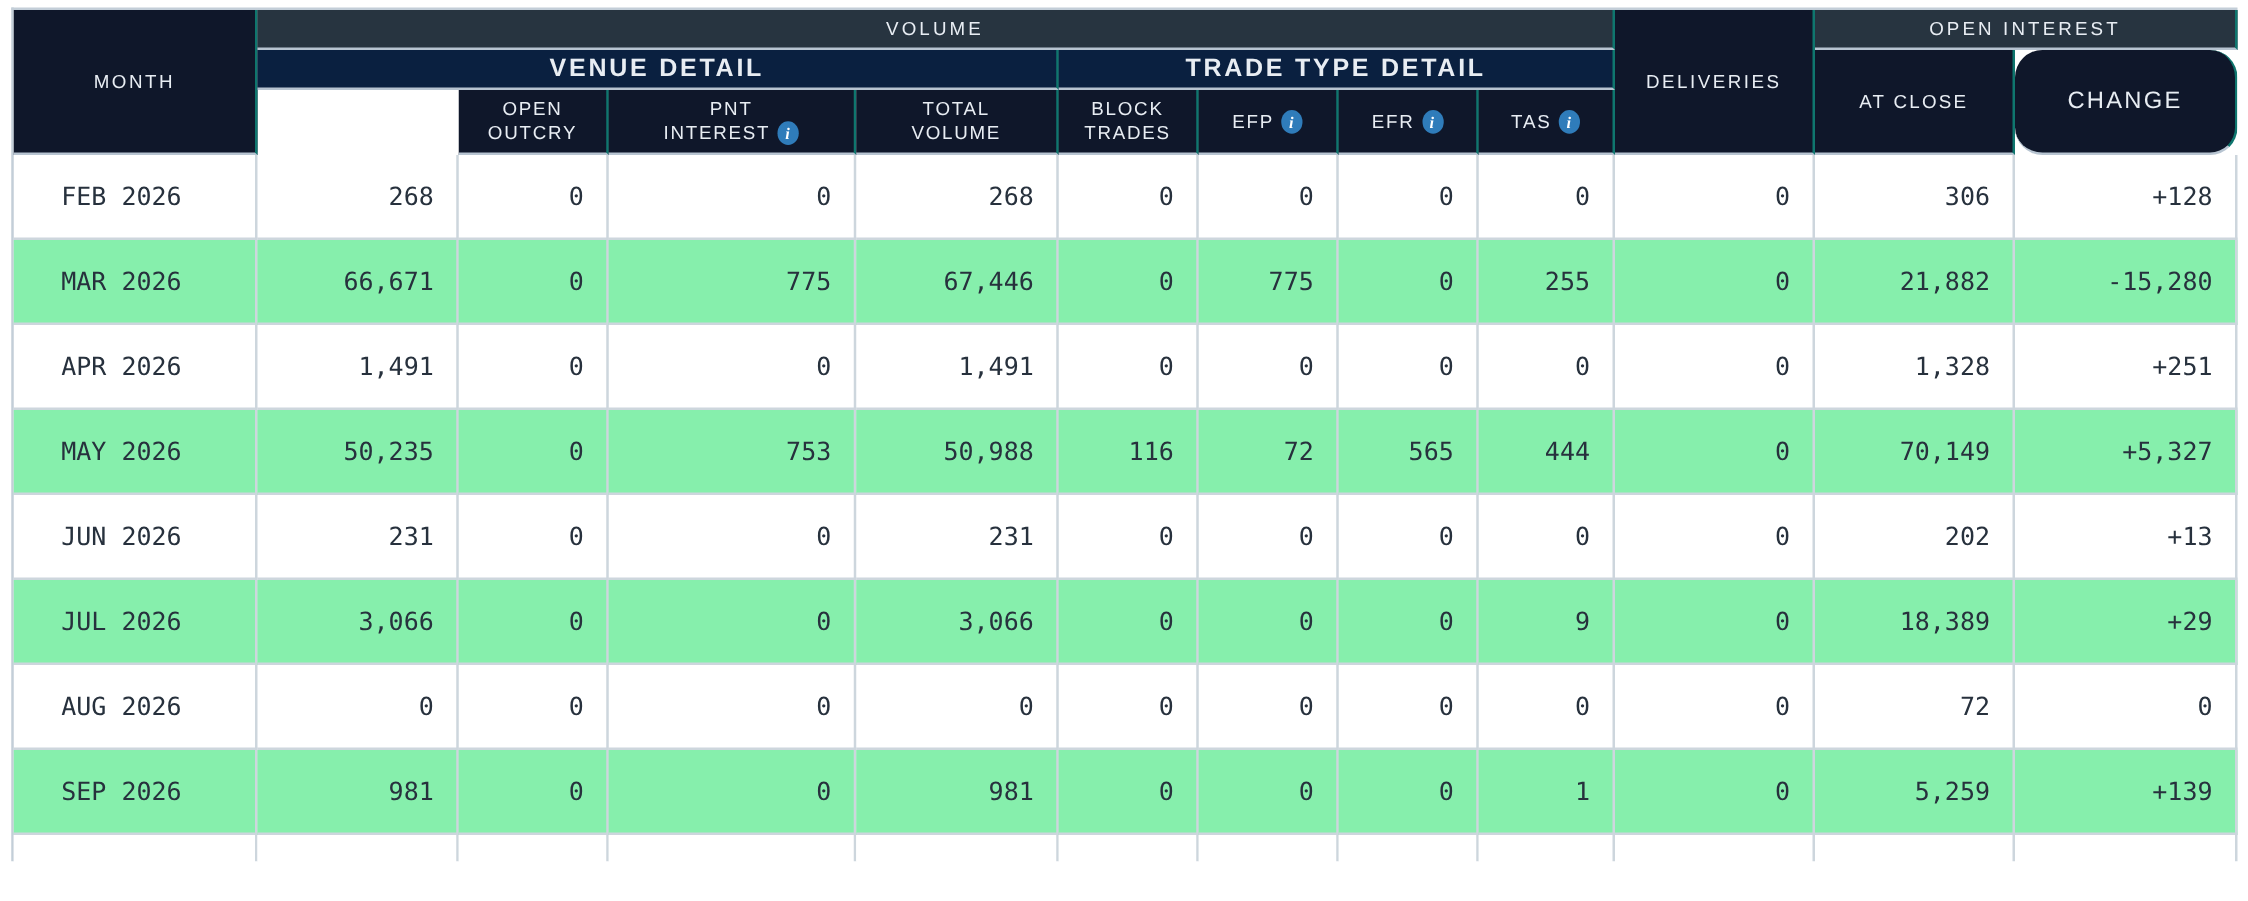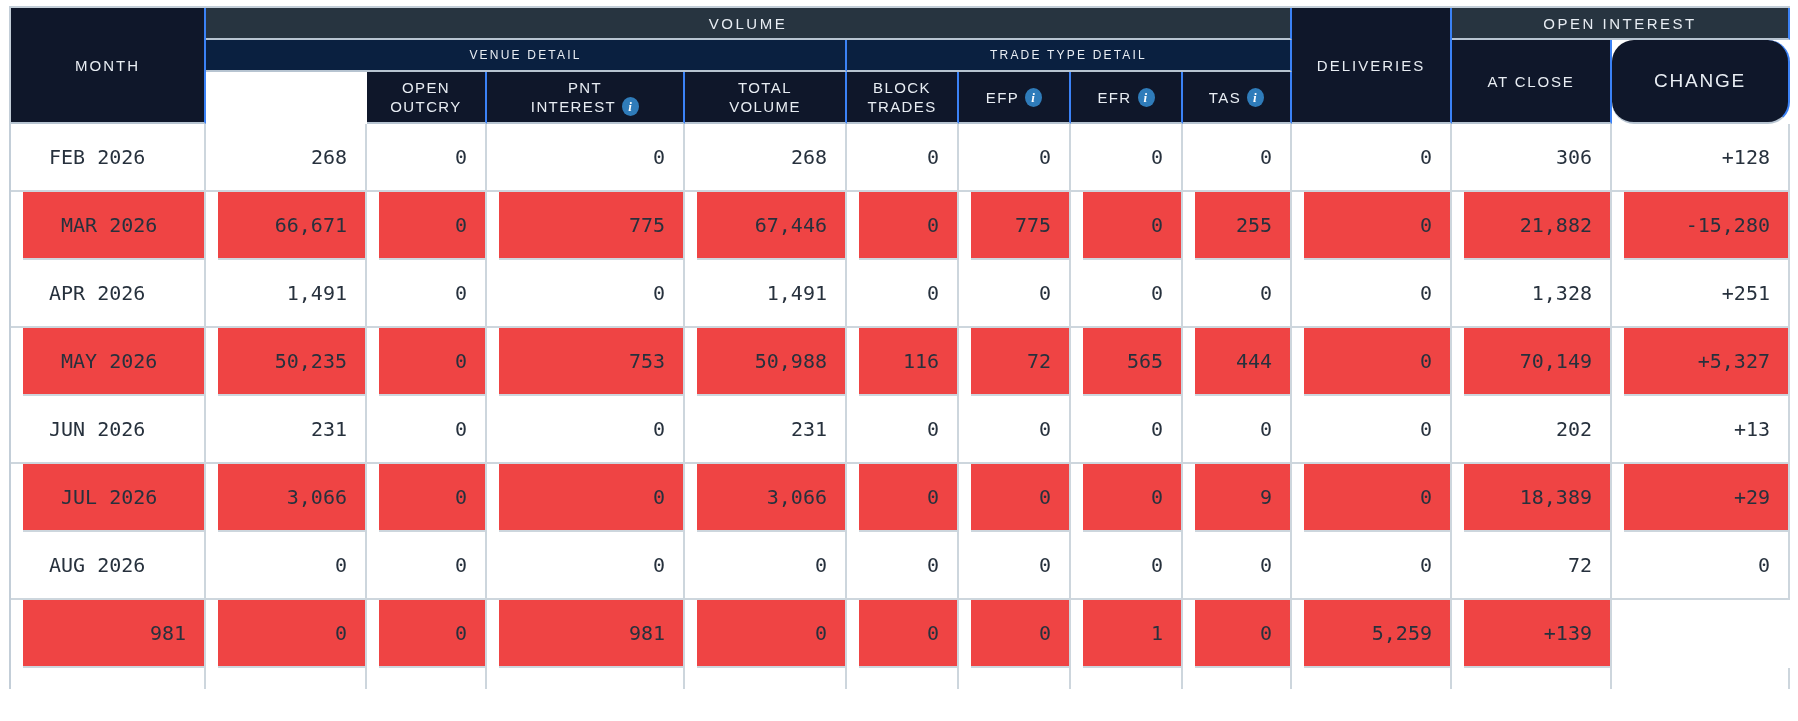--- a/index.html
+++ b/index.html
@@ -3,47 +3,47 @@
 <meta charset="utf-8">
 <style>
   html,body{margin:0;padding:0;background:#ffffff;width:1798px;height:721px;overflow:hidden;
     font-family:"Liberation Sans",sans-serif;}
   #tbl{position:absolute;left:9px;top:6px;width:1781px;
     border-top:2px solid #c3ced8;border-left:2px solid #c3ced8;box-sizing:border-box;}
   .grid{display:grid;grid-template-columns:195px 161px 120px 198px 162px 112px 112px 112px 109px 160px 160px 178px;}
   #header{grid-template-rows:32px 32px 52px;}
   .c{box-sizing:border-box;display:flex;align-items:center;justify-content:center;}
   
-  .hc{border-right:2px solid #3b82f6;border-bottom:2px solid #b7c4d1;
+  .hc{border-right:2px solid #0f766e;border-bottom:2px solid #b7c4d1;
     color:#e8edf3;text-align:left;}
   .slate{background:#273440;}
   .darknavy{background:#0a2040;}
   .navy{background:#0f172a;}
   .group{font-size:15px;letter-spacing:2.5px;}
-  .sub{font-size:12px;letter-spacing:2.2px;}
+  .sub{font-size:20px;letter-spacing:2.2px;font-weight:bold;}
   .lbl{font-size:15px;letter-spacing:1.4px;line-height:19px;flex-direction:column;}
   .lbl .ln{display:flex;align-items:center;justify-content:center;}
   .h-month{grid-column:1;grid-row:1/4;font-size:15px;letter-spacing:2px;}
   .h-volume{grid-column:2/10;grid-row:1;}
   .h-deliveries{grid-column:10;grid-row:1/4;font-size:15px;letter-spacing:2px;}
   .h-oi{grid-column:11/13;grid-row:1;}
   .h-venue{grid-column:2/6;grid-row:2;}
   .h-trade{grid-column:6/10;grid-row:2;}
   .h-atclose{grid-column:11;grid-row:2/4;font-size:15px;letter-spacing:1.8px;}
   .h-change{grid-column:12;grid-row:2/4;font-size:19px;letter-spacing:1.8px;border-radius:22px;}
   .r3{grid-row:3;}
   .info{display:inline-flex;align-items:center;justify-content:center;
     width:17px;height:19px;border-radius:50%;background:#2f7cba;color:#ffffff;
     font-family:"Liberation Serif",serif;font-style:italic;font-weight:bold;font-size:13px;
     margin-left:6px;flex:none;}
   
   .row{height:68px;}
   .row .c{border-right:2px solid #cdd6dd;border-bottom:2px solid #cdd6dd;
     font-family:"DejaVu Sans Mono",monospace;font-size:20px;color:#27313d;}
-  .row.alt .c{background:#ef4444;margin-left:12px;}
+  .row.alt .c{background:#86efac;}
   .mon{justify-content:flex-start;padding-left:38px;}
   .num{justify-content:flex-end;padding-right:18px;}
   .up{color:#0f8a2e;}
   .down{color:#e51f2d;}
   .flat{color:#27313d;}
   
   .partial{height:21px;}
   .partial .c{border-right:2px solid #cdd6dd;background:#ffffff;}
 </style>
 </head>
@@ -216,20 +216,21 @@
     <div class="c num">0</div>
     <div class="c num">0</div>
     <div class="c num">0</div>
     <div class="c num">0</div>
     <div class="c num">0</div>
     <div class="c num">72</div>
     <div class="c num flat">0</div>
   </div>
 
   <div class="grid row alt">
+    <div class="c mon">SEP 2026</div>
     <div class="c num">981</div>
     <div class="c num">0</div>
     <div class="c num">0</div>
     <div class="c num">981</div>
     <div class="c num">0</div>
     <div class="c num">0</div>
     <div class="c num">0</div>
     <div class="c num">1</div>
     <div class="c num">0</div>
     <div class="c num">5,259</div>

